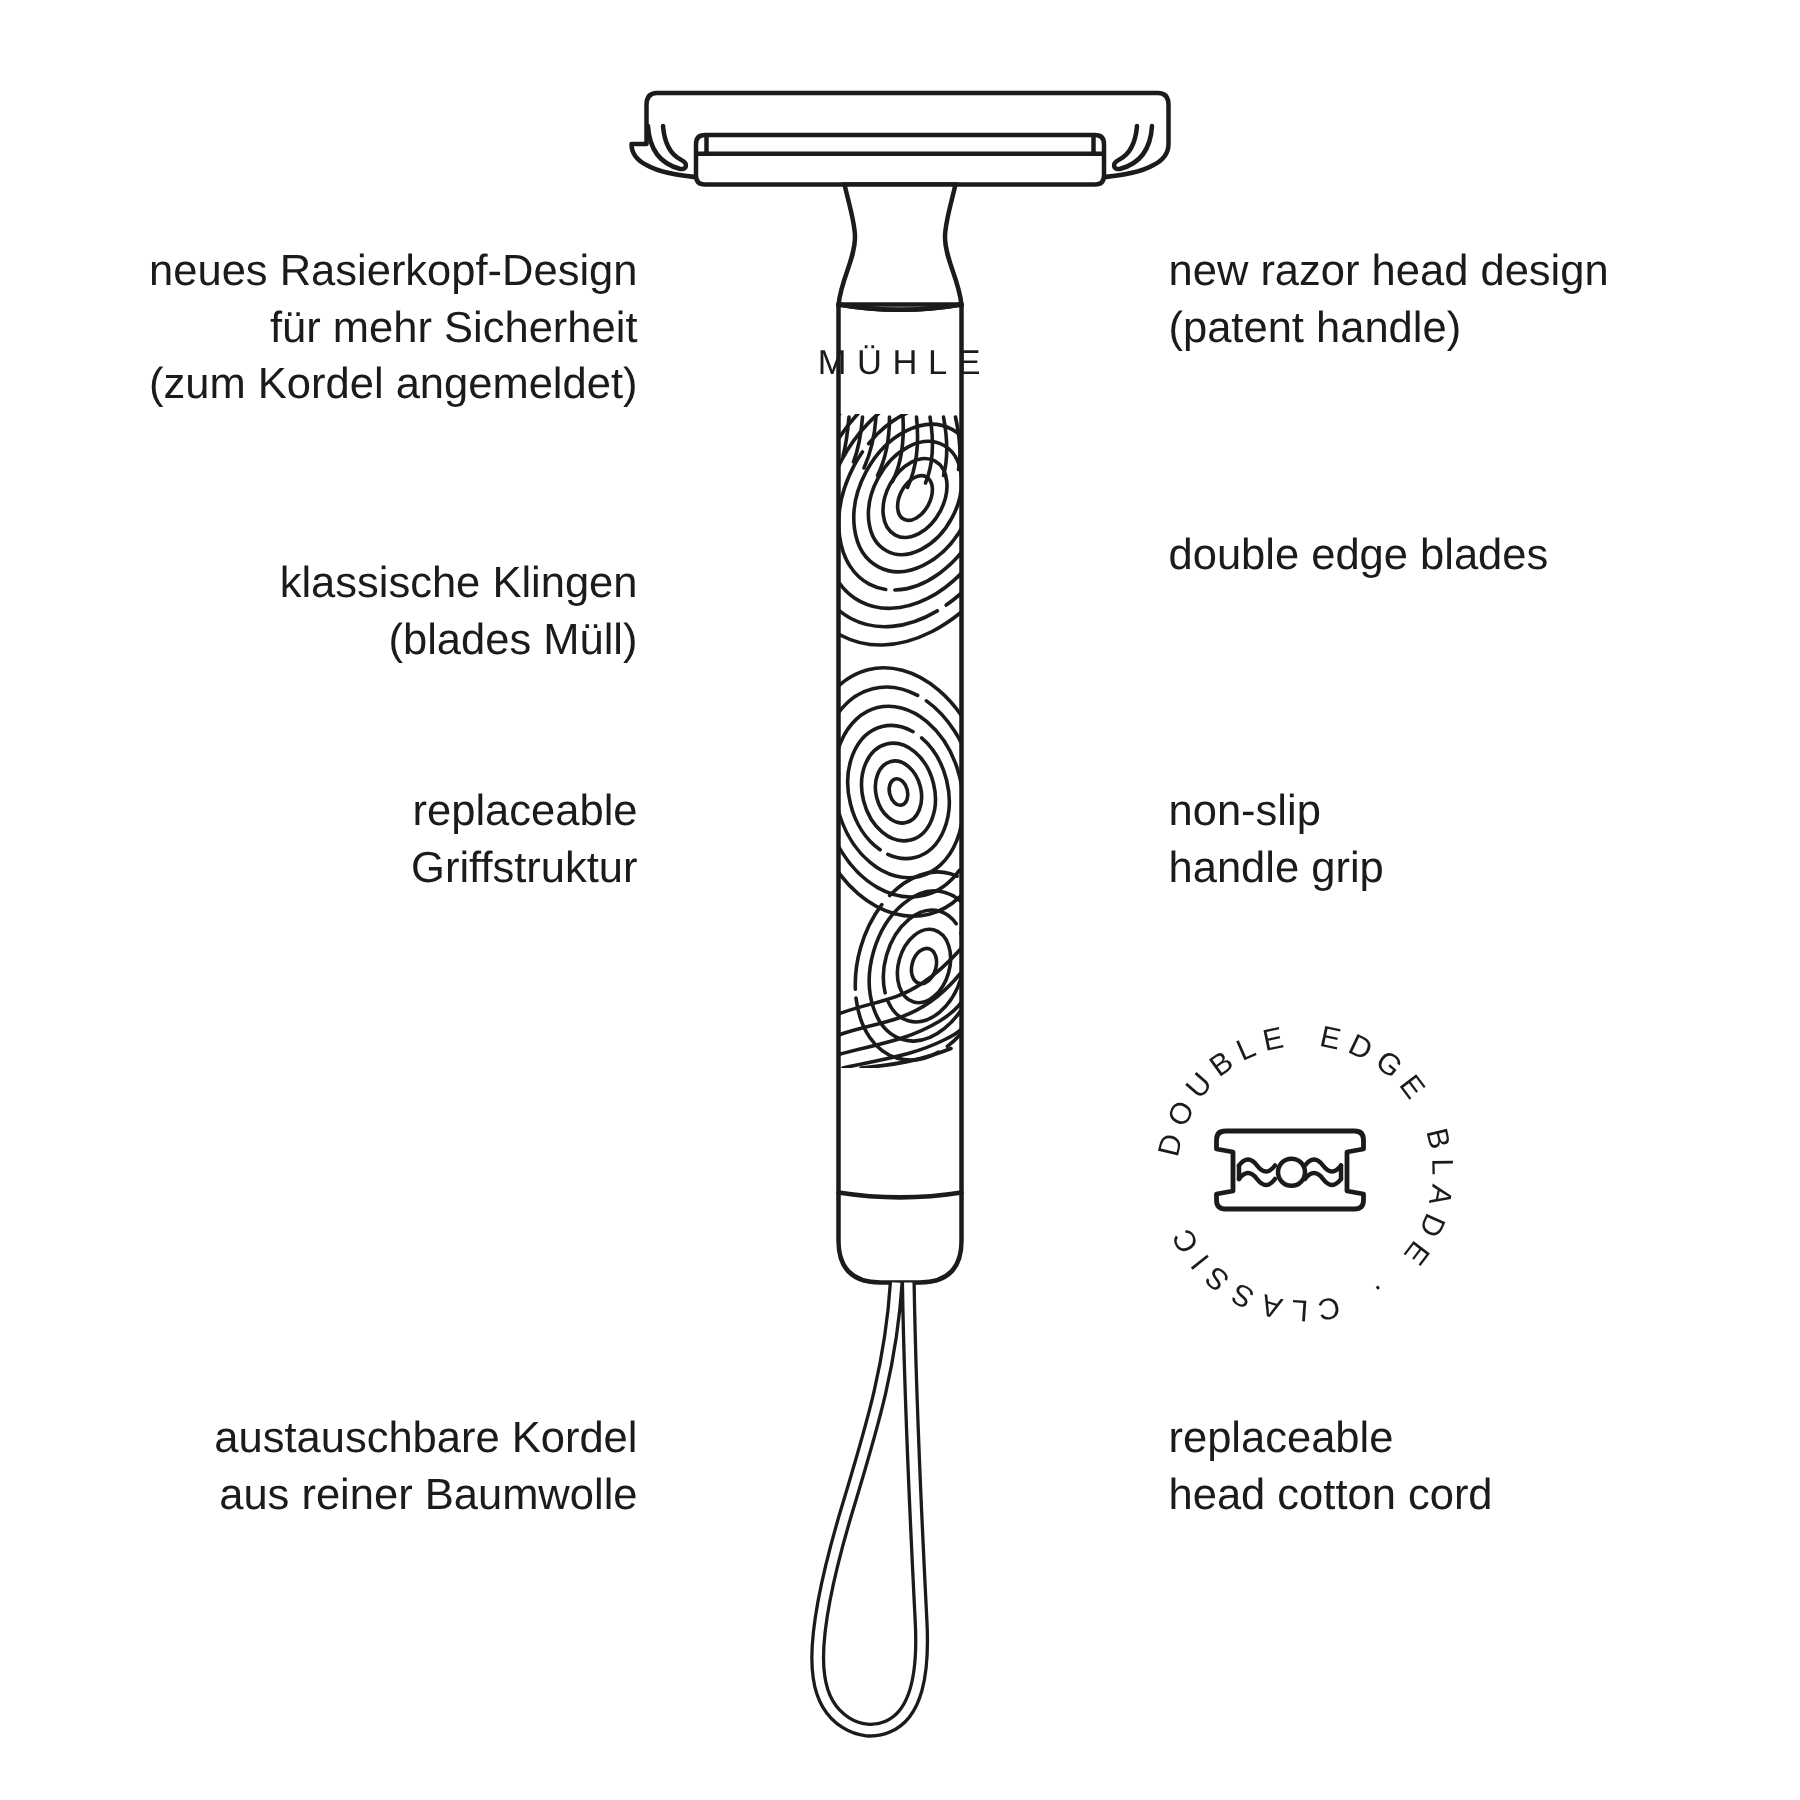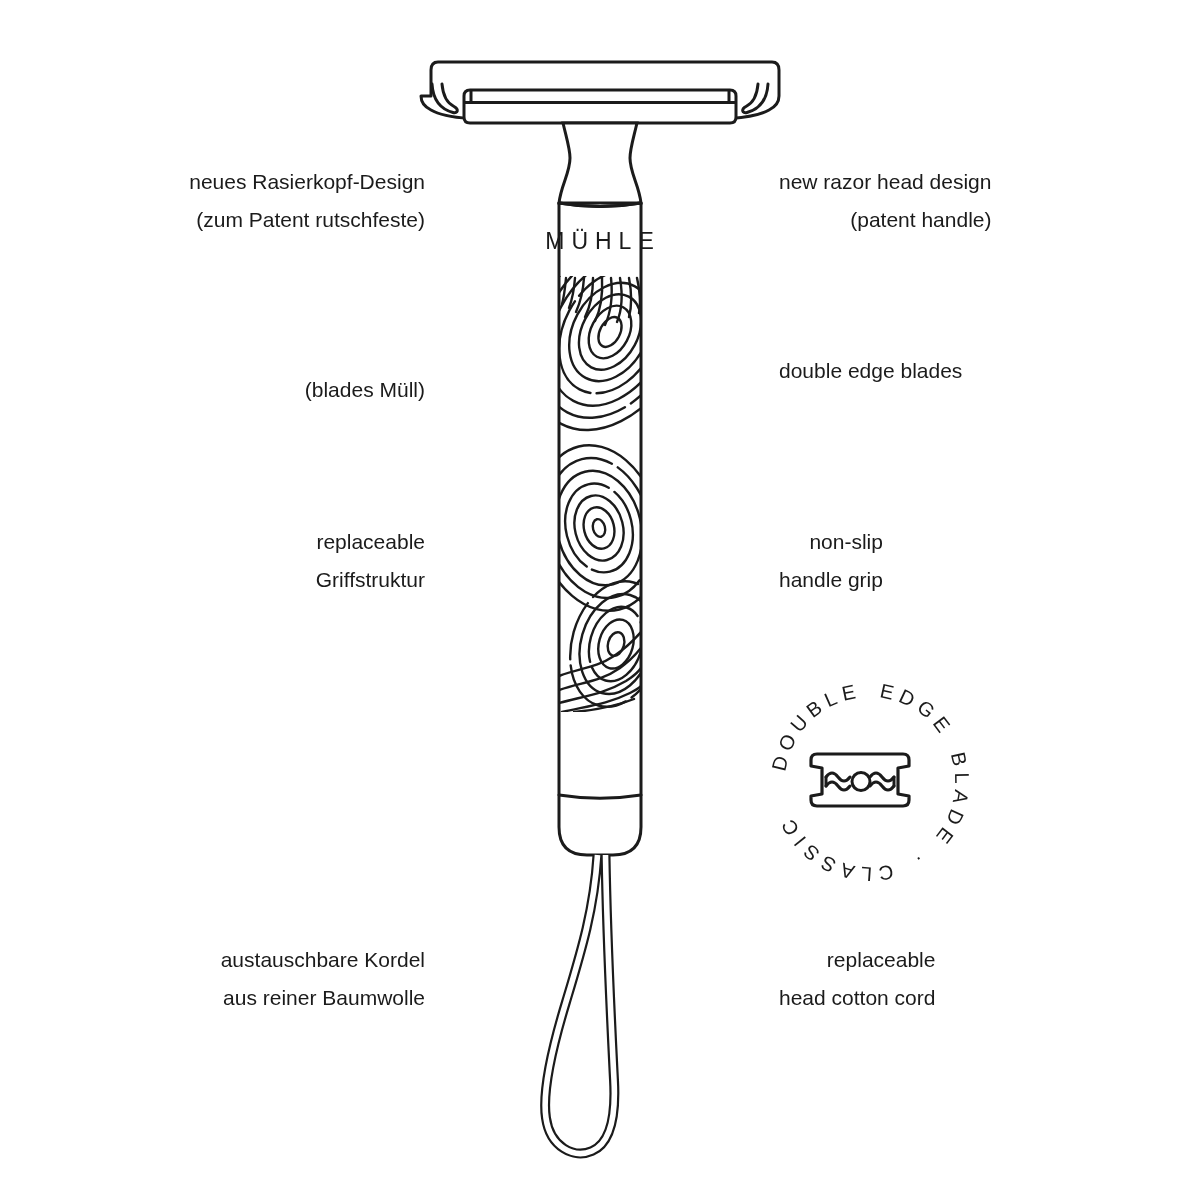--- a/index.html
+++ b/index.html
@@ -7,27 +7,27 @@
     position:relative;
     width:1200px;height:1200px;
     background:#ffffff;
     font-family:"Liberation Sans", sans-serif;
     color:#1b1b1b;
     overflow:hidden;
   }
   #art{position:absolute;left:0;top:0;}
   .note{
     position:absolute;
-    font-size:21px;
+    font-size:29px;
     line-height:37.5px;
     color:#1b1b1b;
     white-space:nowrap;
   }
   .note.left-col{right:775px;text-align:right;}
-  .note.right-col{left:779px;text-align:right;}
+  .note.right-col{left:779px;text-align:left;}
 </style>
 </head>
 <body>
 
 <div id="stage">
 
   <svg id="art" width="1200" height="1200" viewBox="0 0 1200 1200">
     <defs>
       <clipPath id="handleClip">
           <rect x="560" y="276" width="80" height="436"></rect>
@@ -133,28 +133,30 @@
           <path d="M870,786 q6,-8 12,0 q6,8 12,0"></path>
           <path d="M894,777 L894,786"></path>
           <circle cx="861" cy="781.5" r="9"></circle>
         </g>
       </g>
     </g>
   </svg>
 
   <div class="note left-col" style="top:163px">
     <div>neues Rasierkopf-Design</div>
-    <div>(zum Patent rutschfeste)</div>
+    <div>für mehr Sicherheit</div>
+    <div>(zum Kordel angemeldet)</div>
   </div>
   <div class="note right-col" style="top:163px">
     <div>new razor head design</div>
     <div>(patent handle)</div>
   </div>
 
   <div class="note left-col" style="top:371px">
+    <div>klassische Klingen</div>
     <div>(blades Müll)</div>
   </div>
   <div class="note right-col" style="top:352px">
     <div>double edge blades</div>
   </div>
 
   <div class="note left-col" style="top:523px">
     <div>replaceable</div>
     <div>Griffstruktur</div>
   </div>

